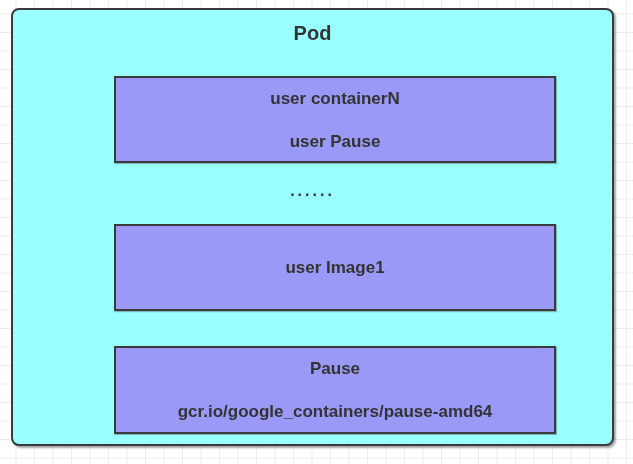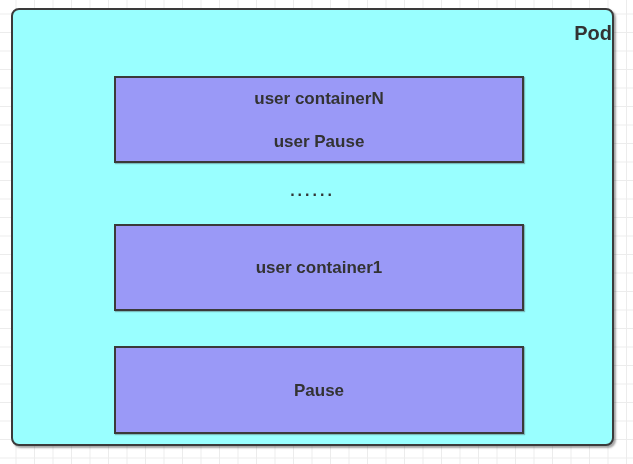--- a/index.html
+++ b/index.html
@@ -32,30 +32,30 @@
     width:603px;height:438px;
     background:var(--pod-fill);
     border:2px solid var(--border);
     border-radius:8px;
     box-shadow:2px 2px 2px rgba(60,60,60,0.45);
   }
   .pod-title{
     position:absolute;
     top:10px;left:0;
     width:100%;
-    text-align:right;
+    text-align:center;
     font-size:20px;
     font-weight:700;
     line-height:26px;
     color:var(--text);
   }
   .cbox{
     position:absolute;
     left:101px;
-    width:410px;
+    width:442px;
     background:var(--container-fill);
     border:2px solid var(--border);
     box-shadow:1px 1px 1px rgba(60,60,60,0.35);
     display:flex;
     flex-direction:column;
     justify-content:center;
     align-items:center;
     gap:22px;
     text-align:center;
   }
@@ -89,20 +89,21 @@
     <div class="pod-title">Pod</div>
 
     <div class="cbox box-1">
       <div class="line">user containerN</div>
       <div class="line">user Pause</div>
     </div>
 
     <div class="ellipsis">......</div>
 
     <div class="cbox box-2">
-      <div class="line">user container1</div>
+      <div class="line">user Image1</div>
     </div>
 
     <div class="cbox box-3">
       <div class="line">Pause</div>
+      <div class="line">gcr.io/google_containers/pause-amd64</div>
     </div>
   </div>
 </div>
 
 </body></html>

